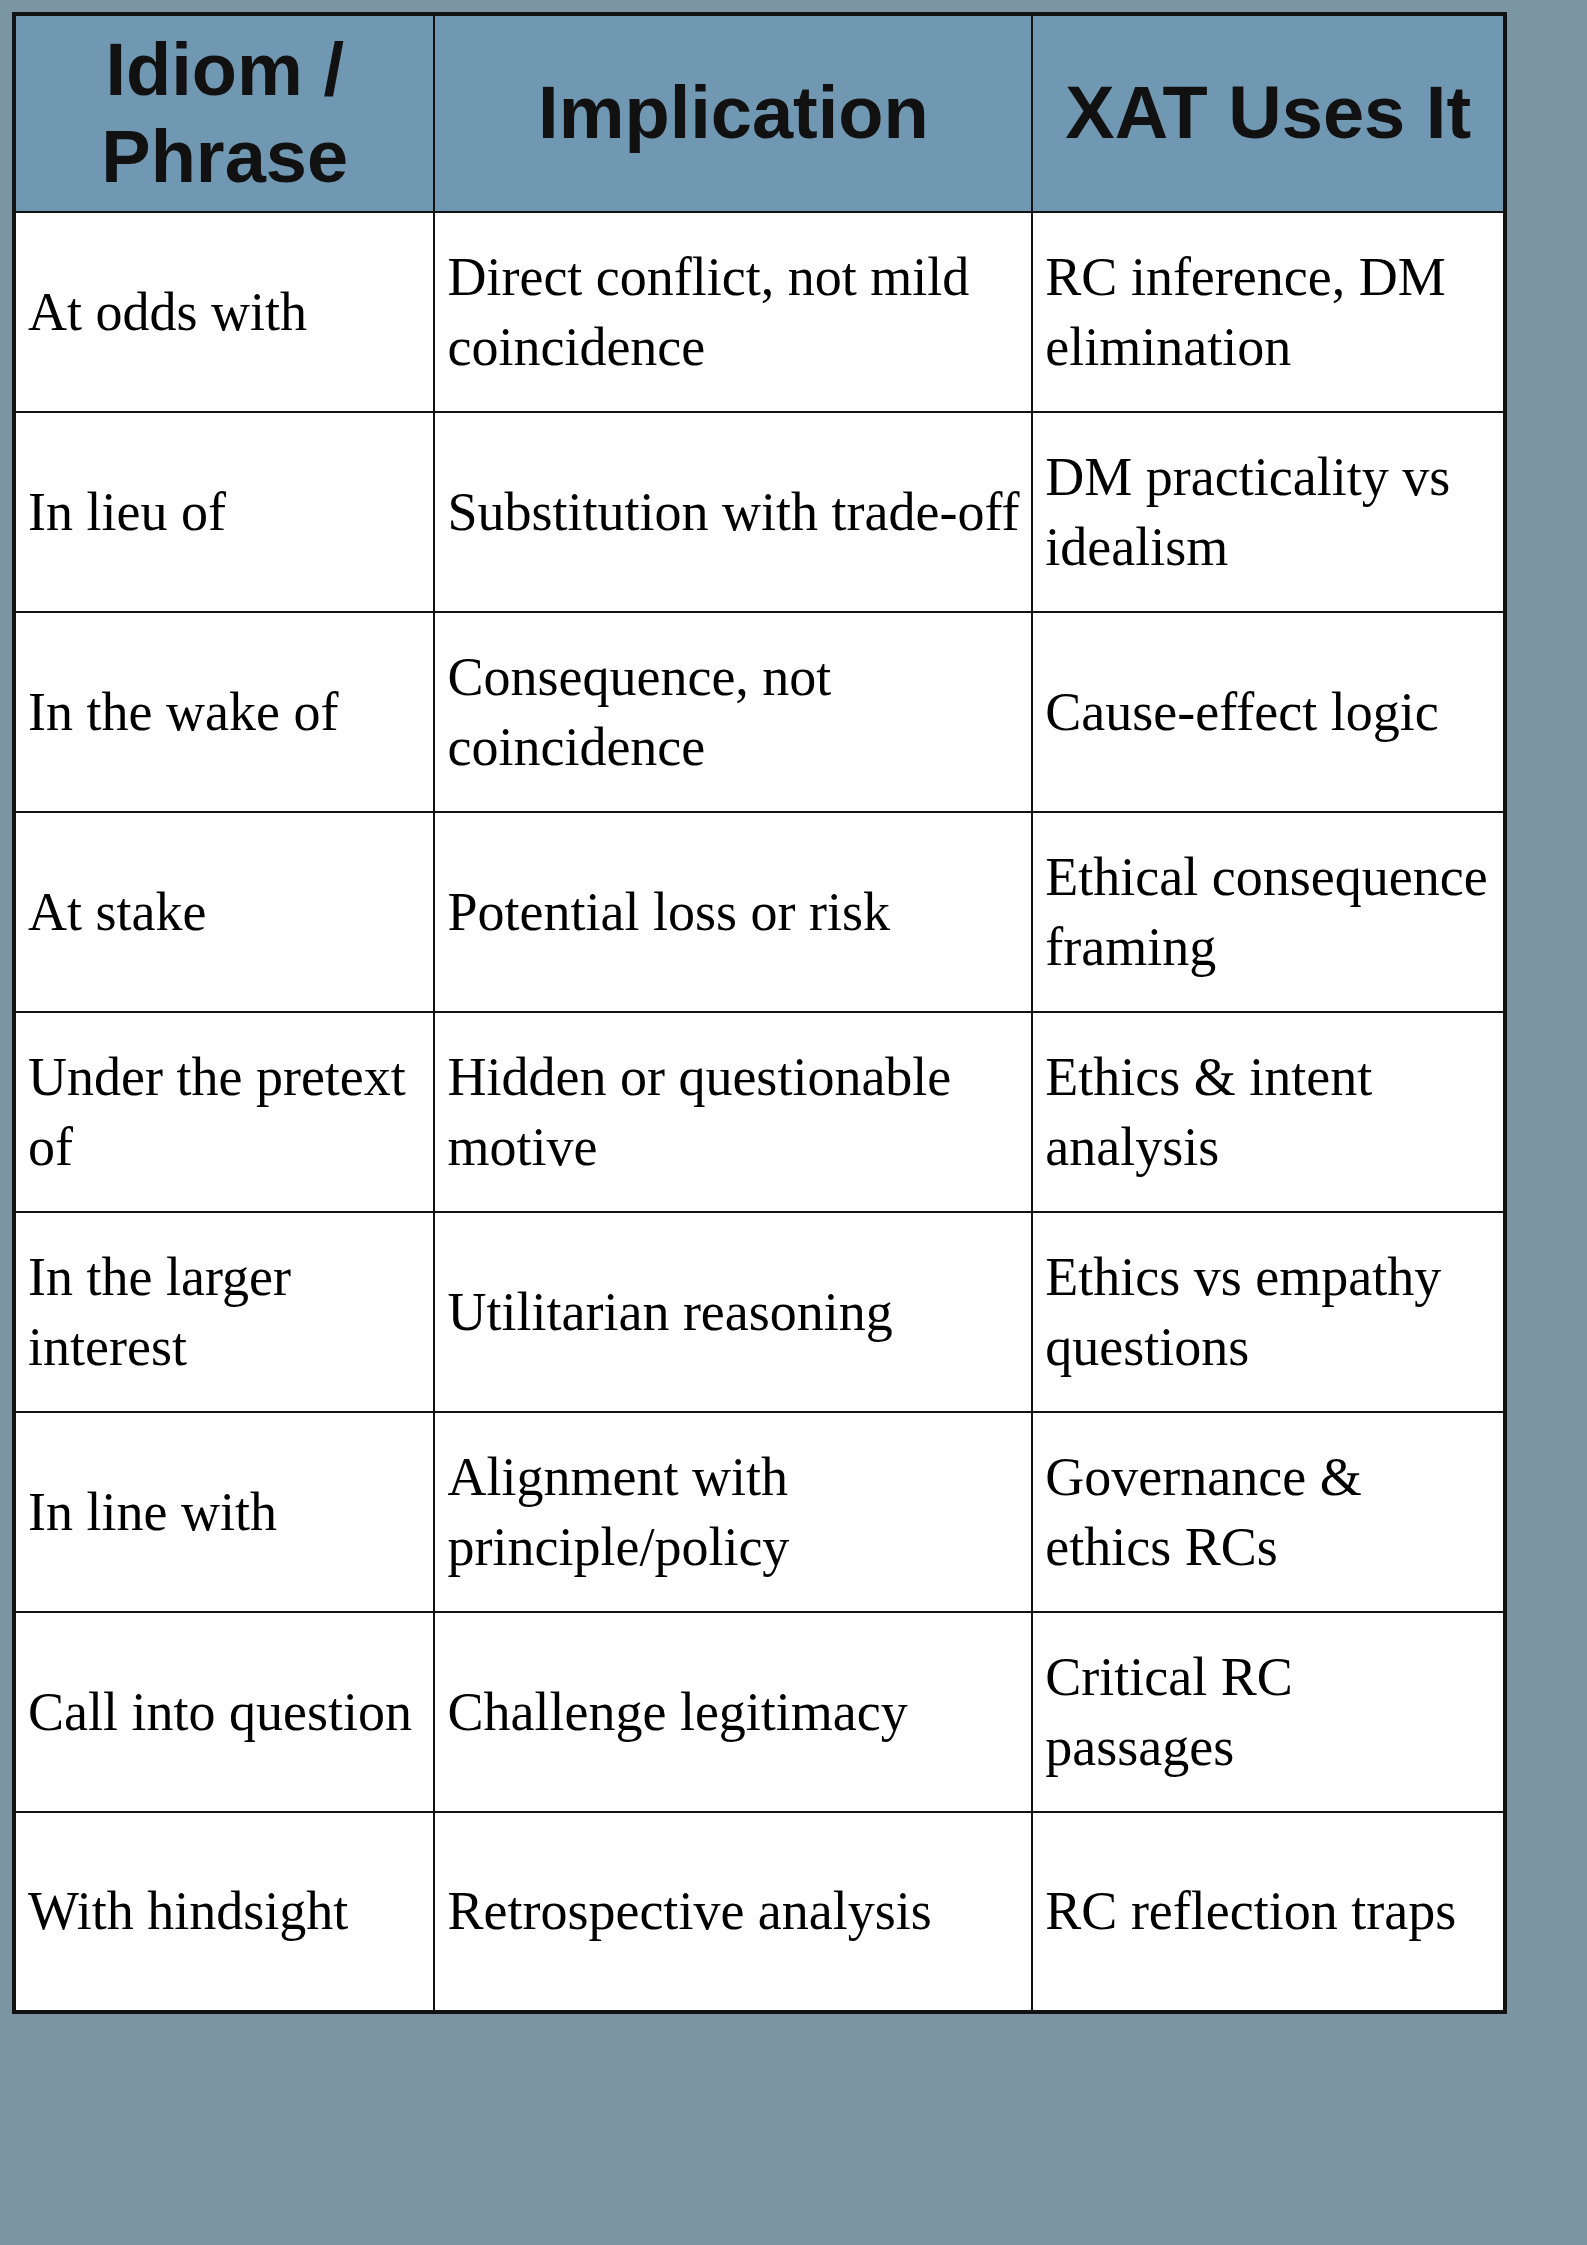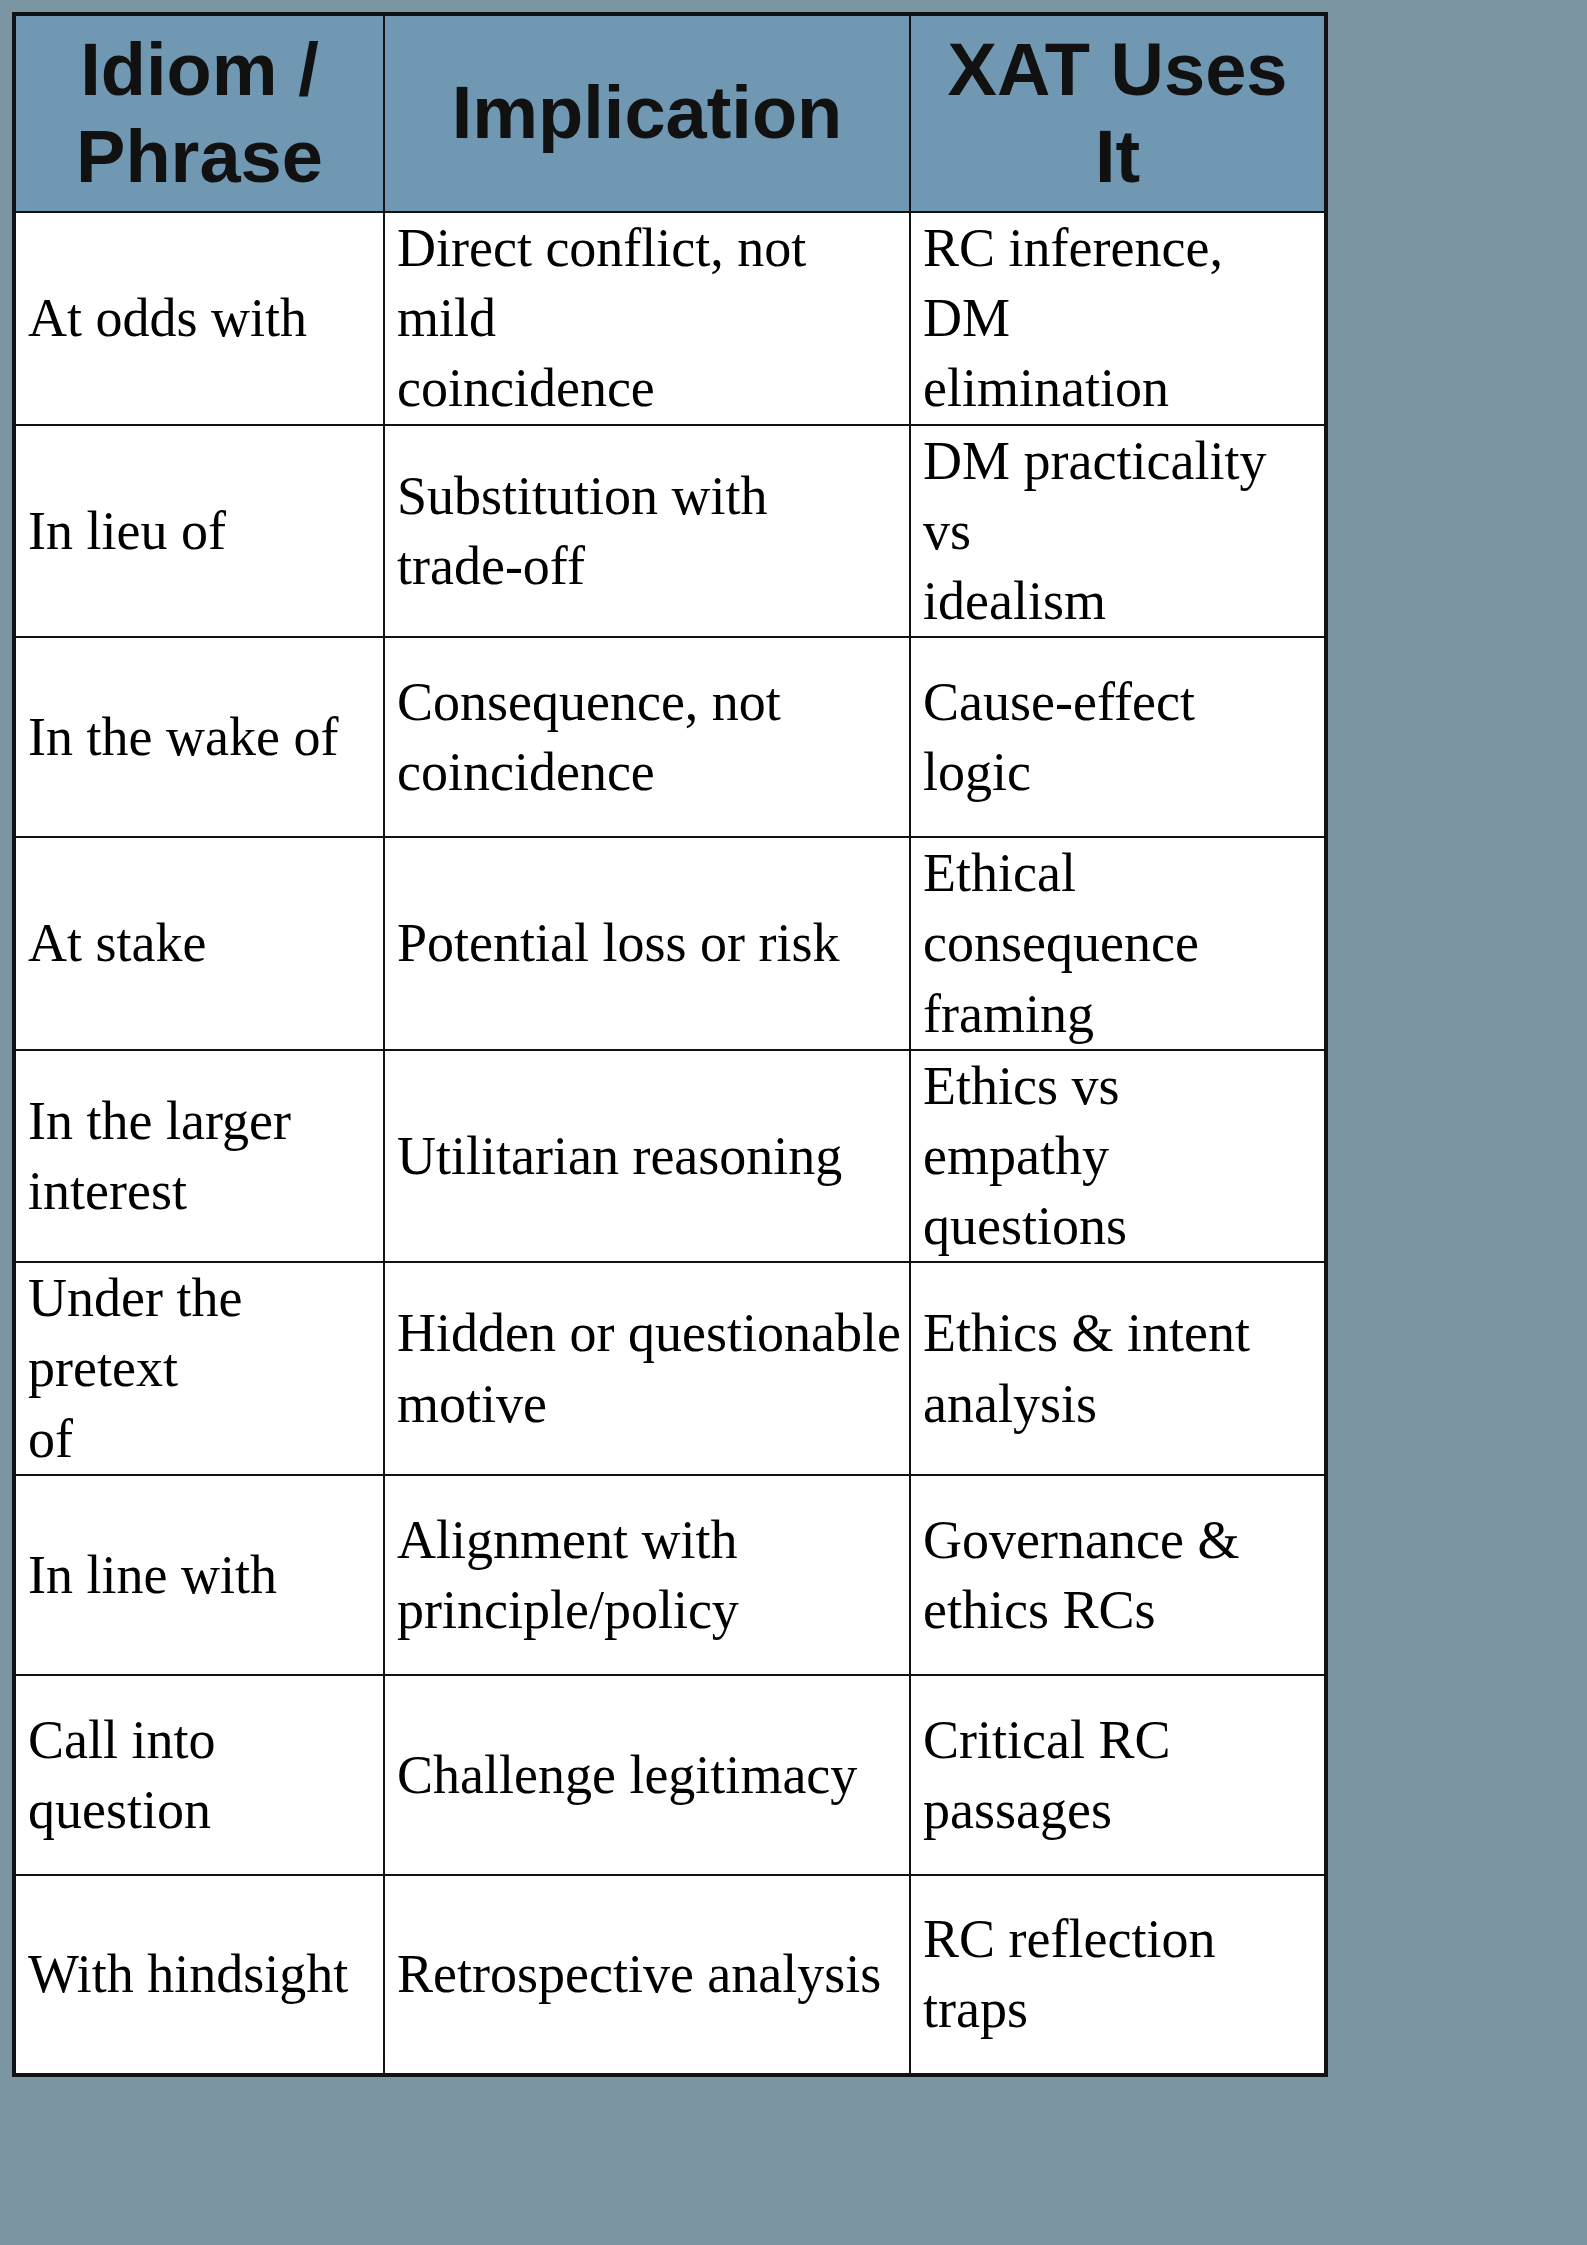--- a/index.html
+++ b/index.html
@@ -4,21 +4,21 @@
 <style>
   html, body { margin: 0; padding: 0; }
   .frame {
     width: 1587px;
     height: 2245px;
     box-sizing: border-box;
     background: var(--frame-bg, #7b95a3);
     padding: 12px 12px 0 12px;
   }
   table.idiom-table {
-    width: 1316px;
+    width: 1495px;
     border-collapse: collapse;
     table-layout: fixed;
     background: var(--cell-bg, #ffffff);
     border: 4px solid var(--border, #121212);
   }
   col.c1 { width: 28.2%; }
   col.c2 { width: 40.1%; }
   col.c3 { width: 31.7%; }
   th, td {
     border: 2px solid var(--border, #121212);
@@ -88,33 +88,33 @@
 coincidence</td>
         <td>Cause-effect logic</td>
       </tr>
       <tr>
         <td>At stake</td>
         <td>Potential loss or risk</td>
         <td>Ethical consequence
 framing</td>
       </tr>
       <tr>
-        <td>In the larger
-interest</td>
-        <td>Utilitarian reasoning</td>
-        <td>Ethics vs empathy
-questions</td>
-      </tr>
-      <tr>
         <td>Under the pretext
 of</td>
         <td>Hidden or questionable
 motive</td>
         <td>Ethics &amp; intent
 analysis</td>
+      </tr>
+      <tr>
+        <td>In the larger
+interest</td>
+        <td>Utilitarian reasoning</td>
+        <td>Ethics vs empathy
+questions</td>
       </tr>
       <tr>
         <td>In line with</td>
         <td>Alignment with
 principle/policy</td>
         <td>Governance &amp;
 ethics RCs</td>
       </tr>
       <tr>
         <td>Call into question</td>

